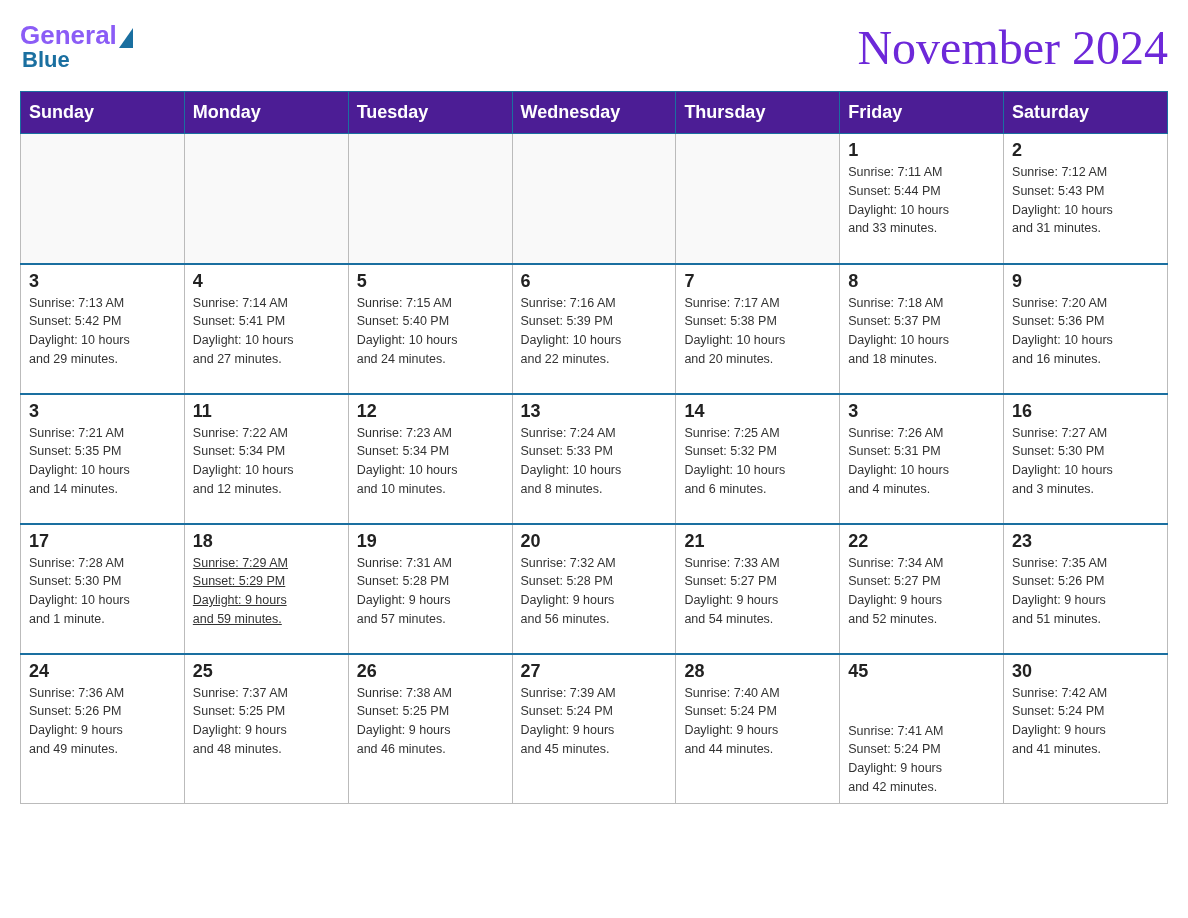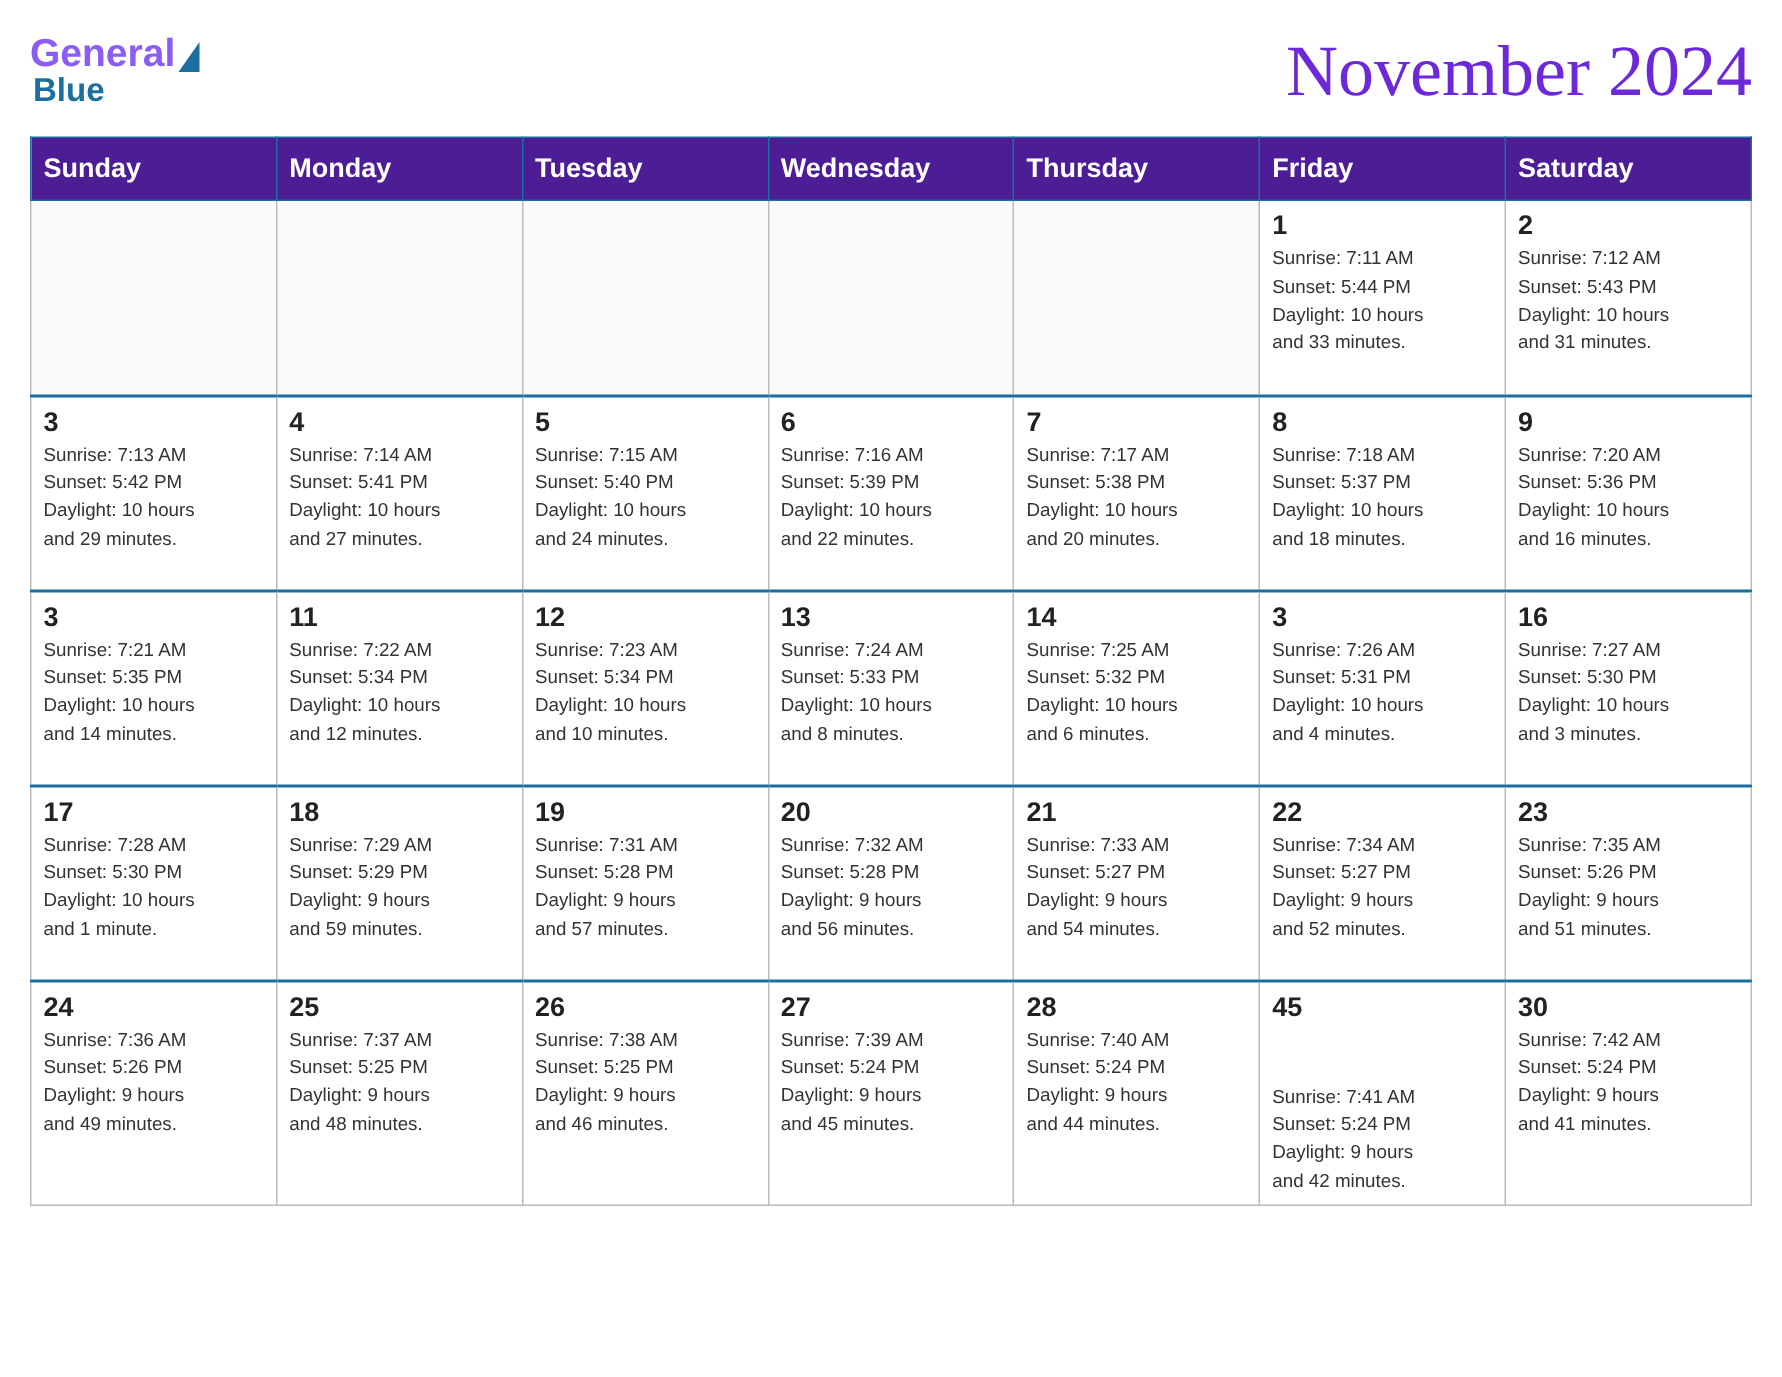--- a/index.html
+++ b/index.html
@@ -259,21 +259,21 @@
       <tr class="row-divider">
         <td>
           <span class="day-num">17</span>
           <div class="day-info" style="white-space: pre-line;">Sunrise: 7:28 AM
 Sunset: 5:30 PM
 Daylight: 10 hours
 and 1 minute.</div>
         </td>
         <td>
           <span class="day-num">18</span>
-          <div class="day-info" style="white-space: pre-line;">Sunrise: 7:29 AM
+          <div class="day-info" style="white-space: pre-line; text-decoration: underline;">Sunrise: 7:29 AM
 Sunset: 5:29 PM
 Daylight: 9 hours
 and 59 minutes.</div>
         </td>
         <td>
           <span class="day-num">19</span>
           <div class="day-info" style="white-space: pre-line;">Sunrise: 7:31 AM
 Sunset: 5:28 PM
 Daylight: 9 hours
 and 57 minutes.</div>

